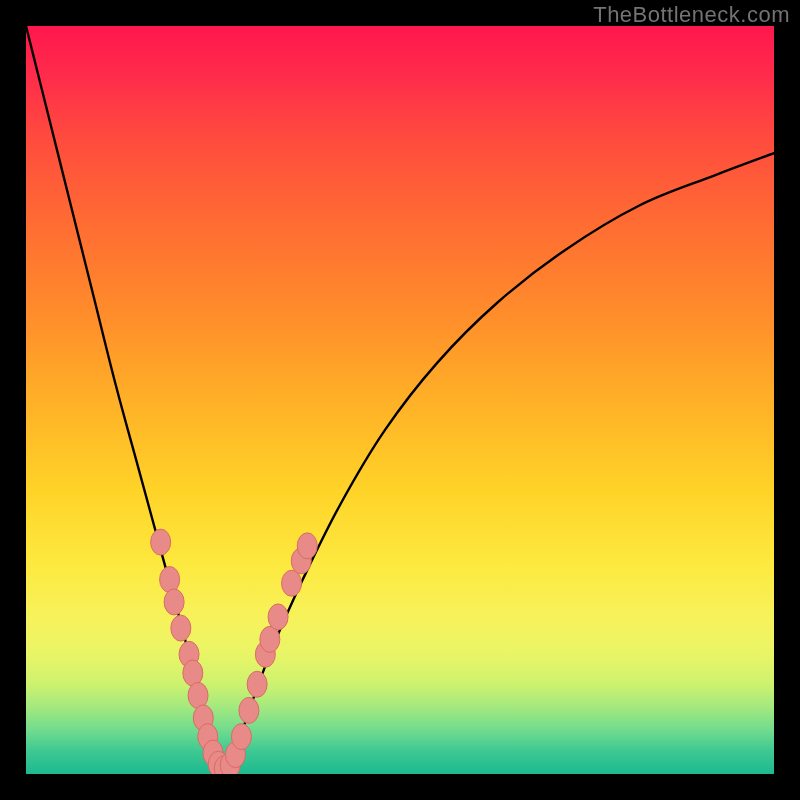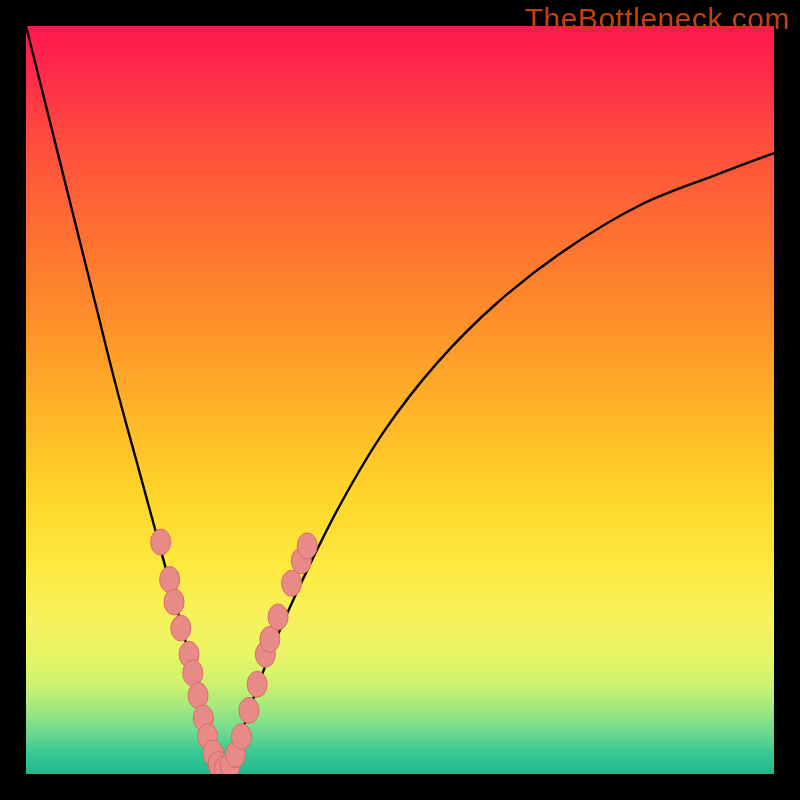--- a/index.html
+++ b/index.html
@@ -41,22 +41,22 @@
       #73dc8d 94%,
       #3dc893 97%,
       #1db98f 100%
     );
     overflow: hidden;
   }
   .watermark {
     position: absolute;
     top: 2px;
     right: 10px;
-    color: #c2410c;
-    font-size: 30px;
+    color: #737373;
+    font-size: 22px;
     font-weight: 400;
     letter-spacing: 0.5px;
     user-select: none;
   }
   svg.curve {
     position: absolute;
     left: 0;
     top: 0;
     width: 748px;
     height: 748px;

